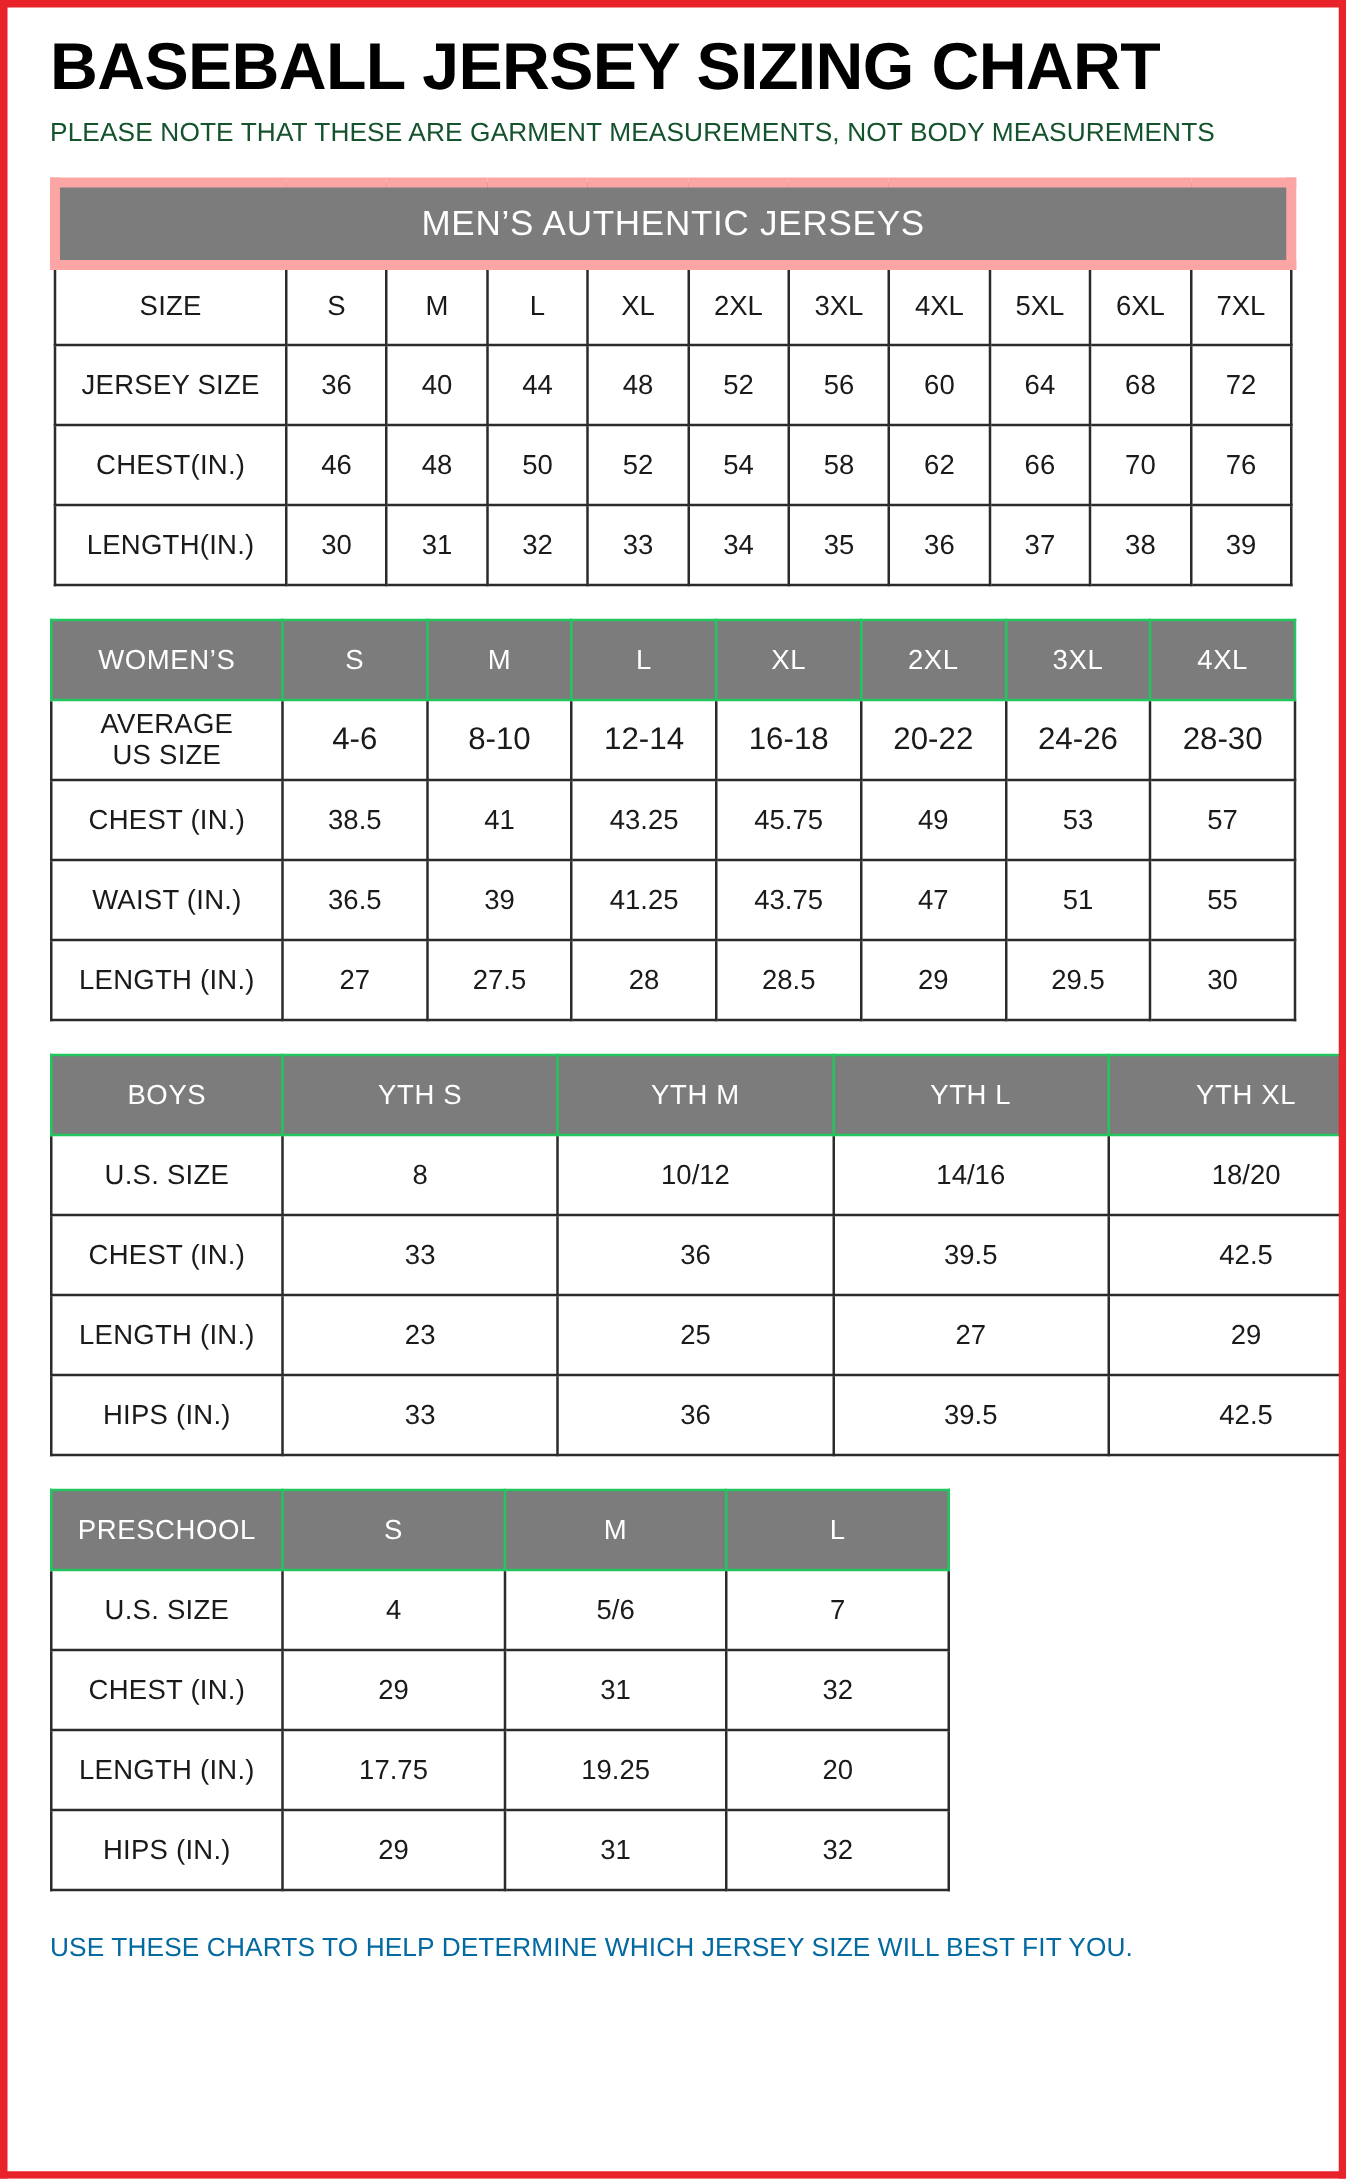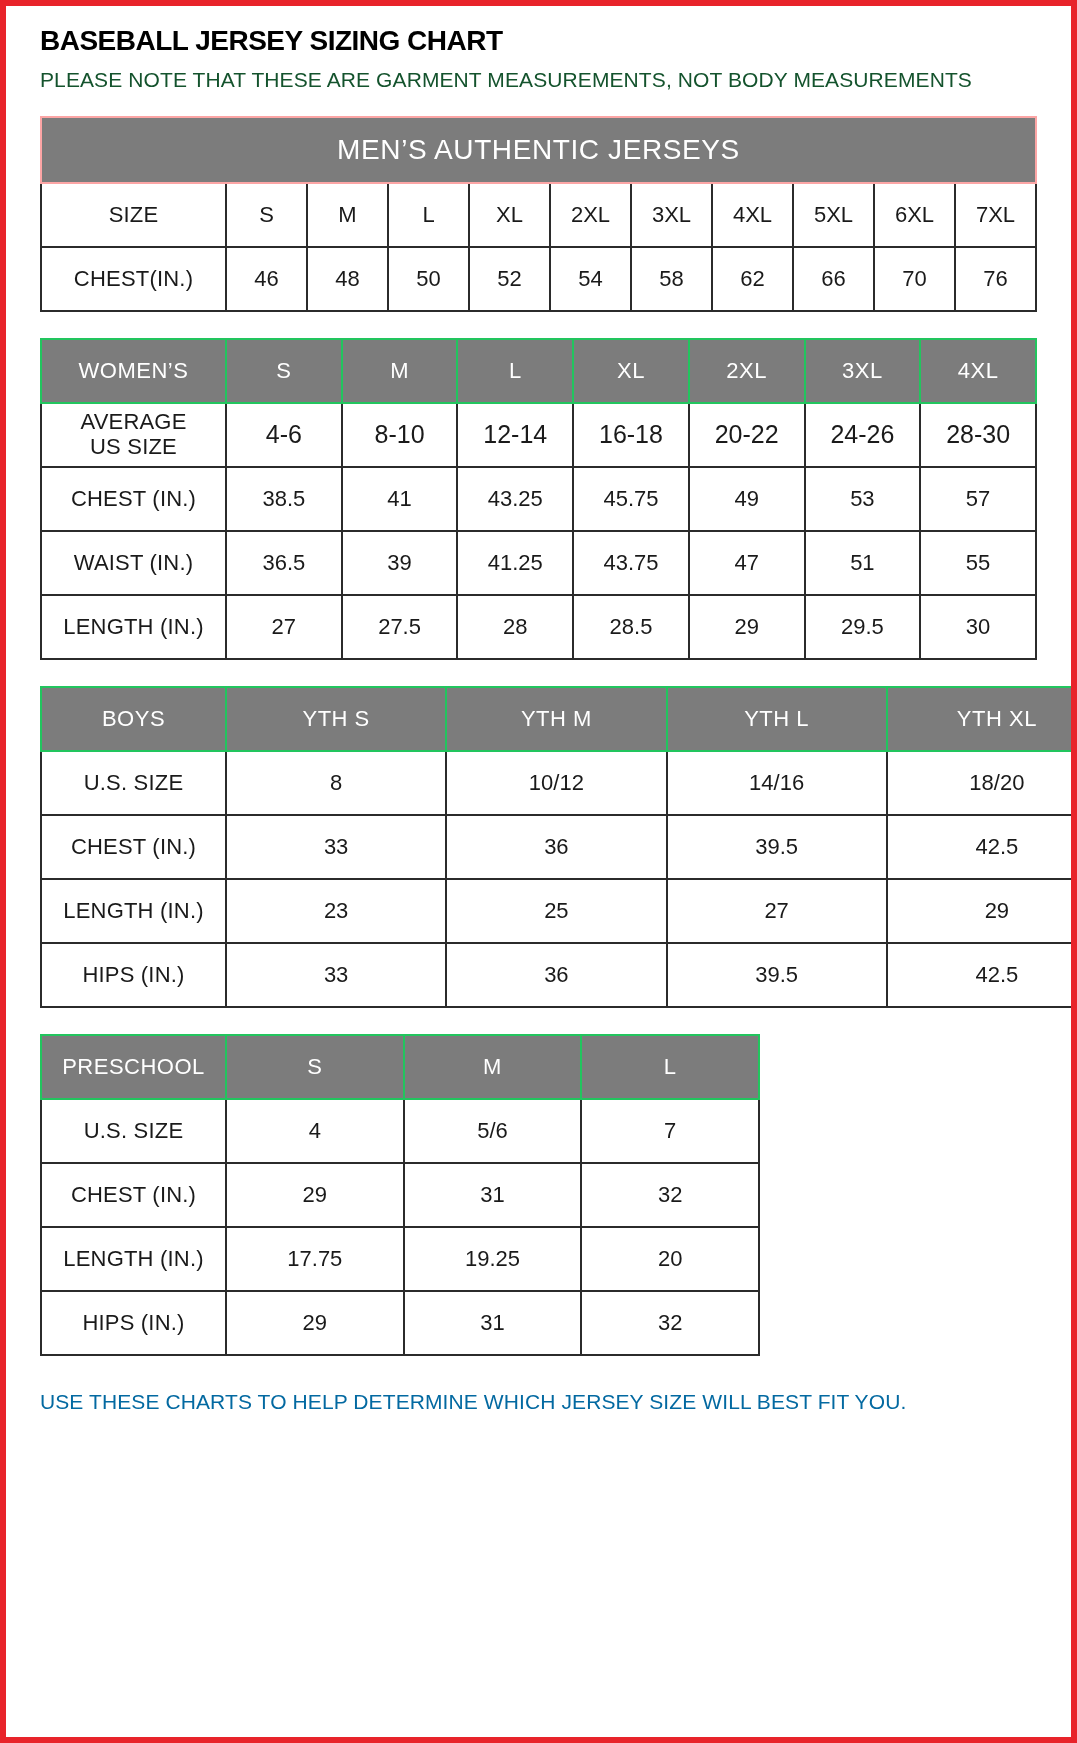--- a/index.html
+++ b/index.html
@@ -13,21 +13,21 @@
     min-height: 1743px;
     font-family: "Liberation Sans", sans-serif;
     color: #1a1a1a;
     position: relative;
   }
   .page {
     width: 1077px;
     padding: 26px 40px 0 40px;
   }
   .title {
-    font-size: 28px;
+    font-size: 53px;
     font-weight: bold;
     letter-spacing: -0.5px;
     color: #000000;
     margin: 0 0 12px 0;
     line-height: 1.05;
   }
   .note {
     font-size: 21px;
     color: #14532d;
     line-height: 1.25;
@@ -51,21 +51,21 @@
     padding: 4px 2px;
     background: #ffffff;
     color: #1a1a1a;
   }
   .bigbar {
     background: #7c7c7c;
     color: #ffffff;
     font-size: 28px;
     letter-spacing: 0.6px;
     height: 66px;
-    border: 2px solid #fca5a5;
+    border: 8px solid #fca5a5;
   }
   .hdr-grey {
     background: #7c7c7c;
     color: #ffffff;
     font-size: 22px;
     letter-spacing: 0.5px;
     border: 2px solid #22c55e;
   }
   .rowlabel {
     font-size: 22px;
@@ -155,32 +155,58 @@
         <td>L</td>
         <td>XL</td>
         <td>2XL</td>
         <td>3XL</td>
         <td>4XL</td>
         <td>5XL</td>
         <td>6XL</td>
         <td>7XL</td>
       </tr>
       <tr>
+        <td class="rowlabel">JERSEY SIZE</td>
+        <td>36</td>
+        <td>40</td>
+        <td>44</td>
+        <td>48</td>
+        <td>52</td>
+        <td>56</td>
+        <td>60</td>
+        <td>64</td>
+        <td>68</td>
+        <td>72</td>
+      </tr>
+      <tr>
         <td class="rowlabel">CHEST(IN.)</td>
         <td>46</td>
         <td>48</td>
         <td>50</td>
         <td>52</td>
         <td>54</td>
         <td>58</td>
         <td>62</td>
         <td>66</td>
         <td>70</td>
         <td>76</td>
       </tr>
+      <tr>
+        <td class="rowlabel">LENGTH(IN.)</td>
+        <td>30</td>
+        <td>31</td>
+        <td>32</td>
+        <td>33</td>
+        <td>34</td>
+        <td>35</td>
+        <td>36</td>
+        <td>37</td>
+        <td>38</td>
+        <td>39</td>
+      </tr>
     </tbody>
   </table>
 
   <table class="women">
     <colgroup>
       <col class="c0">
         <col>
         <col>
         <col>
         <col>

